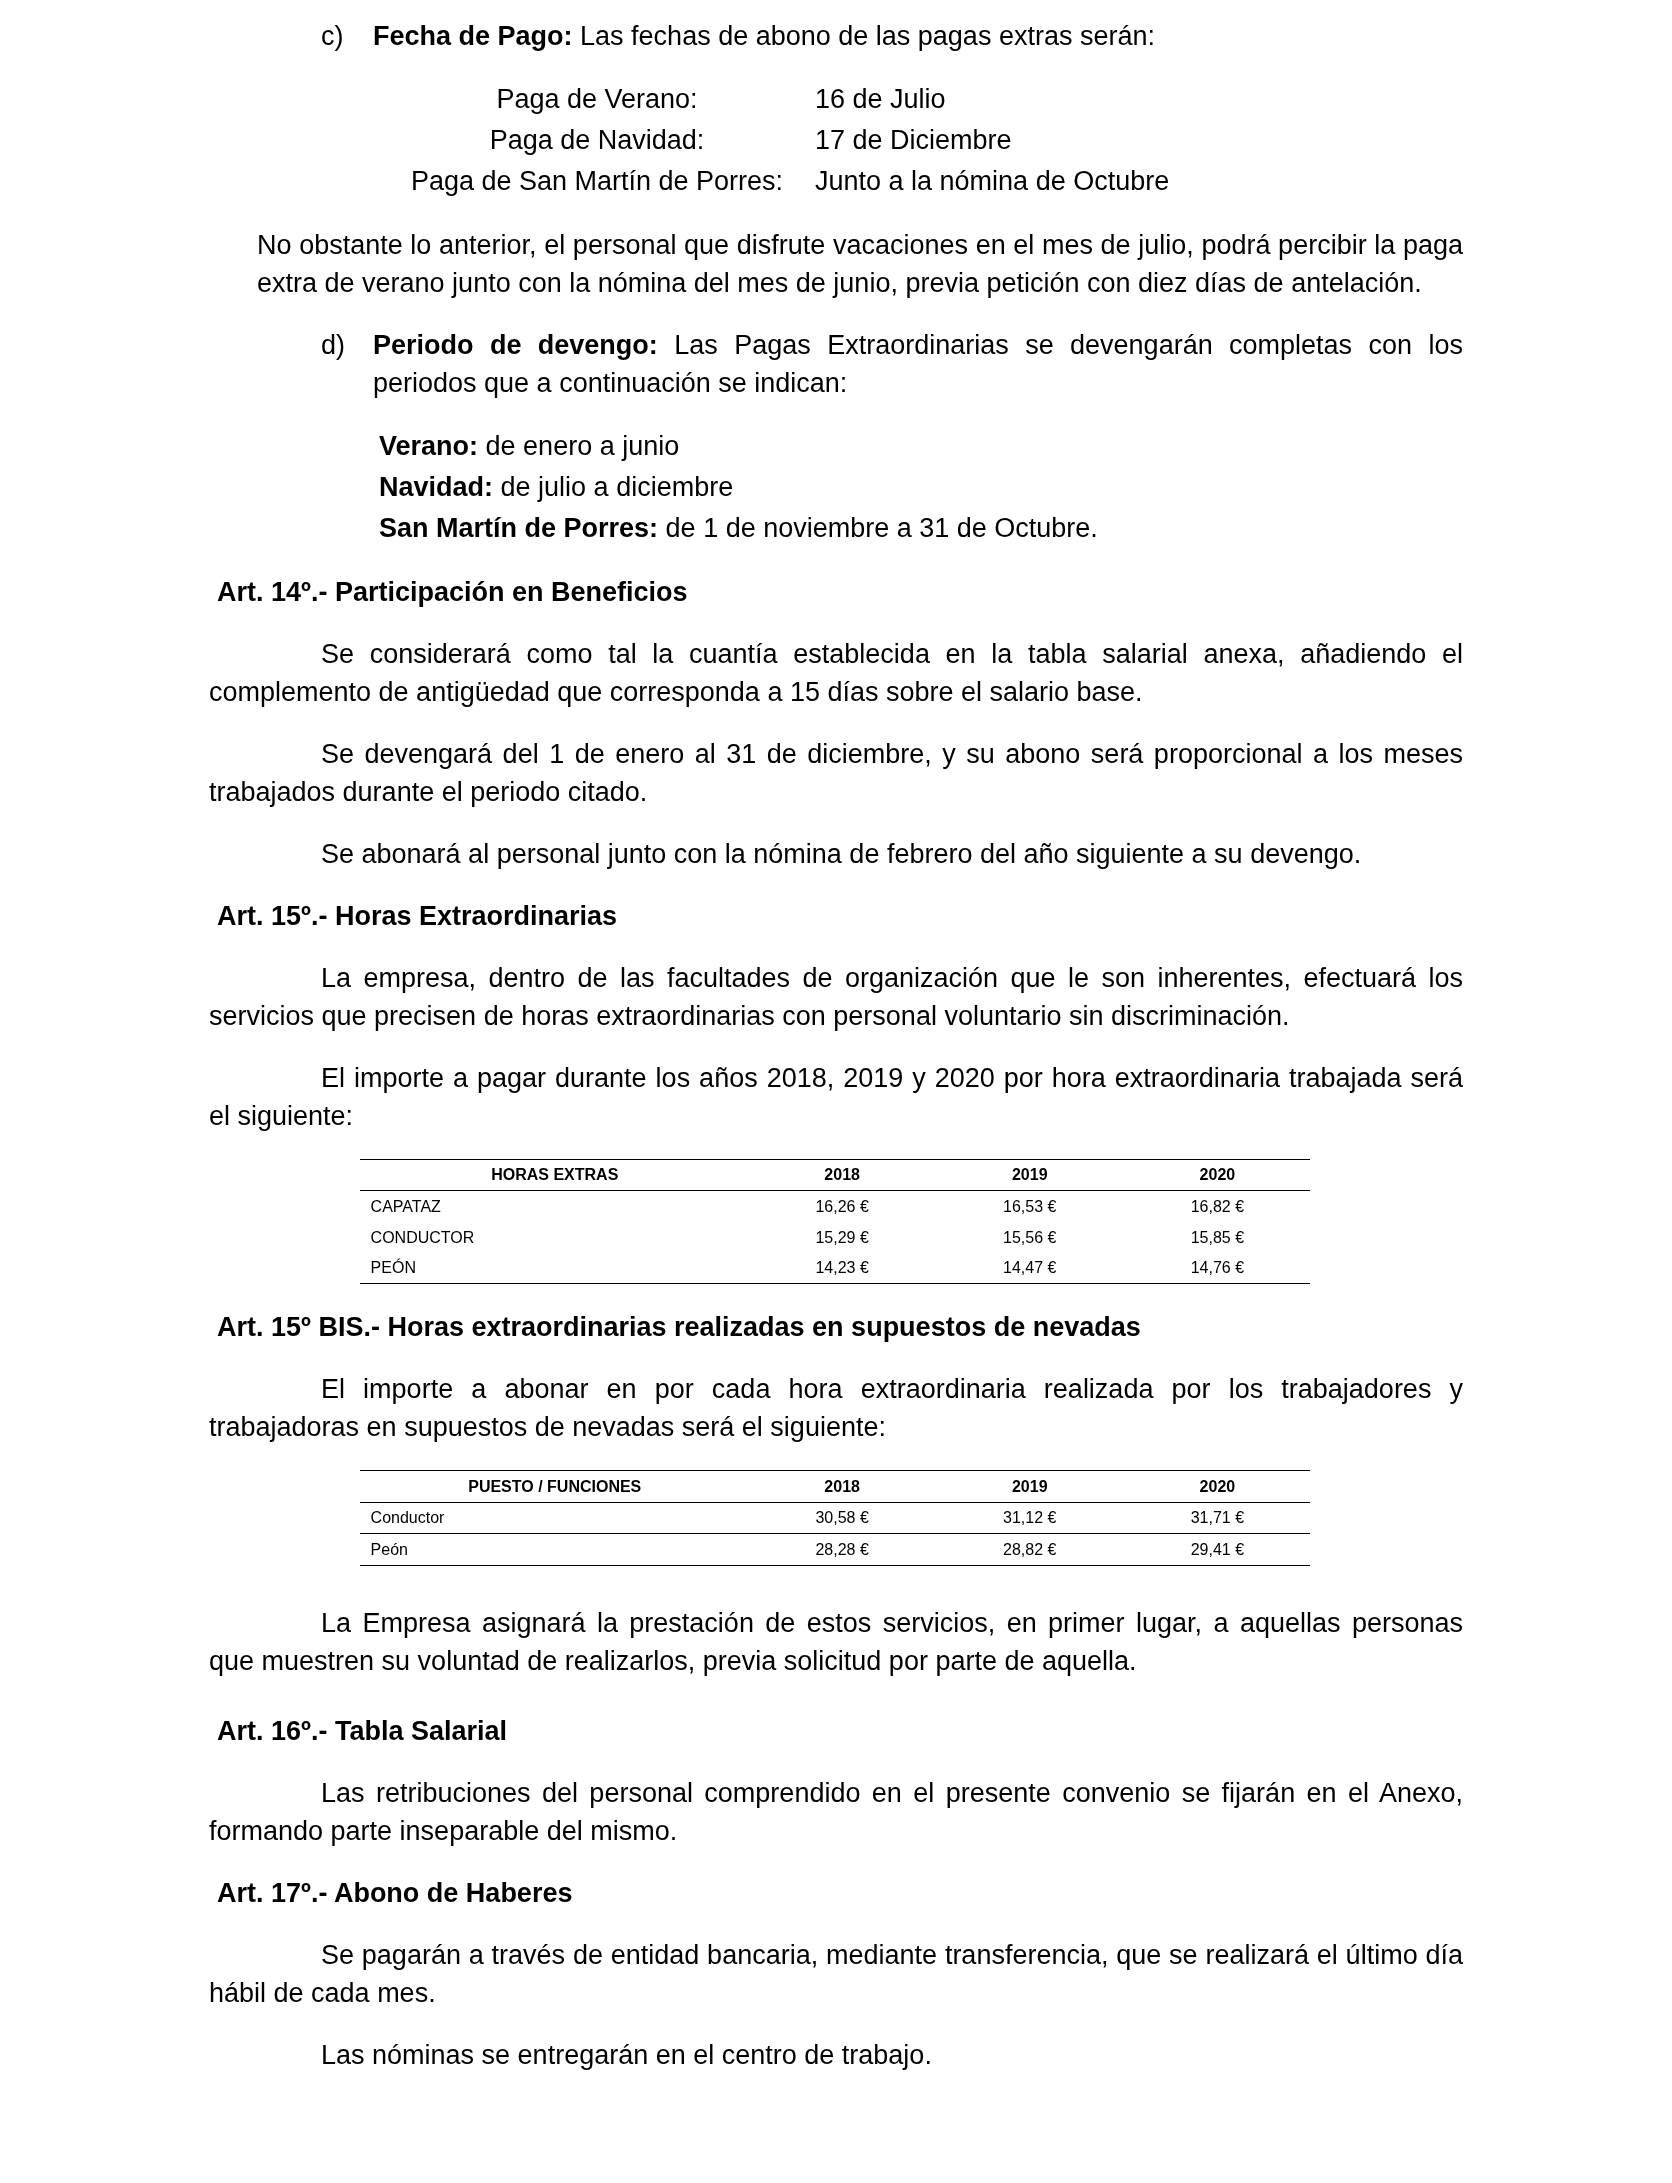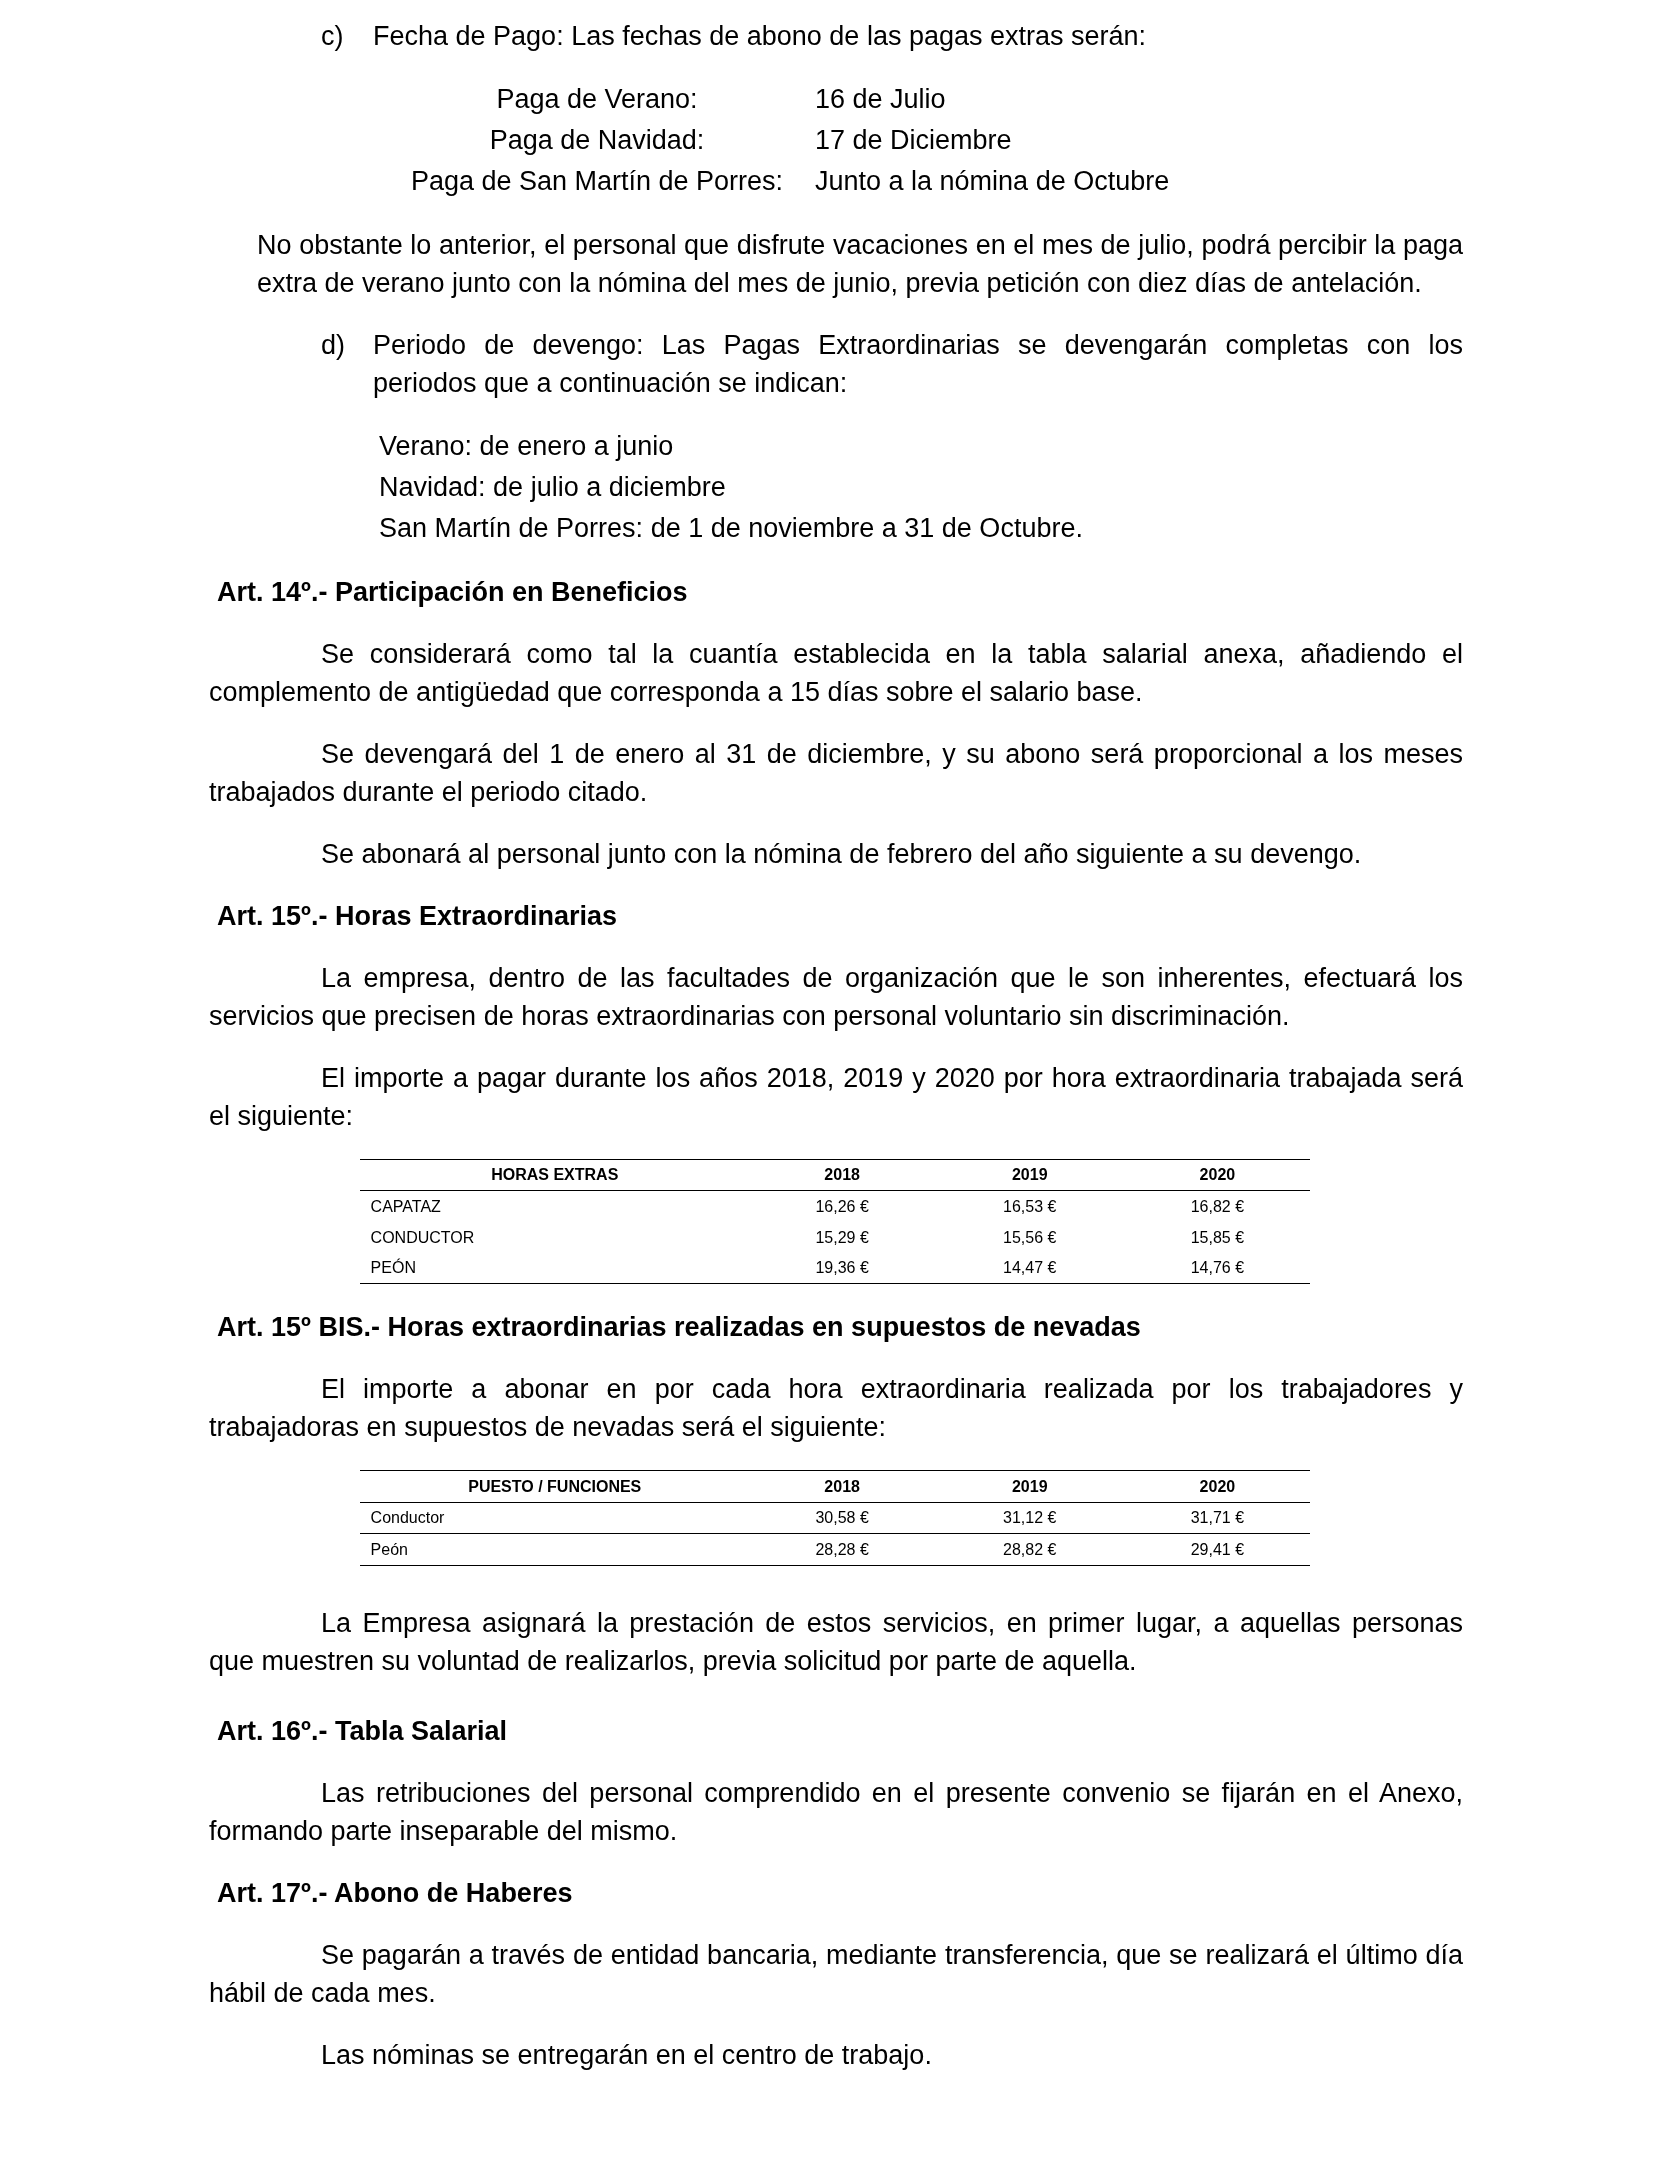--- a/index.html
+++ b/index.html
@@ -9,21 +9,21 @@
     height: 2183px;
     box-sizing: border-box;
     background: #ffffff;
     color: #000000;
     font-family: "Liberation Sans", sans-serif;
     font-size: 27px;
     line-height: 38px;
     padding: 16.7px 209px 0 209px;
     overflow: hidden;
   }
-  b, .bold { font-weight: normal; }
+  b, .bold { font-weight: bold; }
 
   
   .hang { display: flex; margin: 0 0 24px 112px; }
   .hang .marker { width: 52px; flex: none; }
   .hang .body { flex: 1; text-align: justify; }
 
   
   .sublist { margin: 0 0 24px 170px; line-height: 41px; }
   .pair-row { display: flex; text-align: center; }
   .pair-label { width: 436px; flex: none; }
@@ -149,21 +149,21 @@
         <td>16,82 €</td>
       </tr>
       <tr>
         <td>CONDUCTOR</td>
         <td>15,29 €</td>
         <td>15,56 €</td>
         <td>15,85 €</td>
       </tr>
       <tr>
         <td>PEÓN</td>
-        <td>19,36 €</td>
+        <td>14,23 €</td>
         <td>14,47 €</td>
         <td>14,76 €</td>
       </tr>
     </tbody>
   </table>
 
   <div class="heading gap-md">Art. 15º BIS.- Horas extraordinarias realizadas en supuestos de nevadas</div>
   <p class="para">El importe a abonar en por cada hora extraordinaria realizada por los trabajadores y trabajadoras en supuestos de nevadas será el siguiente:</p>
 
   <table class="dtable rowlines">

